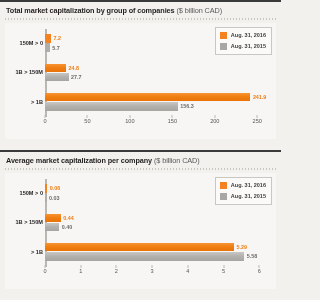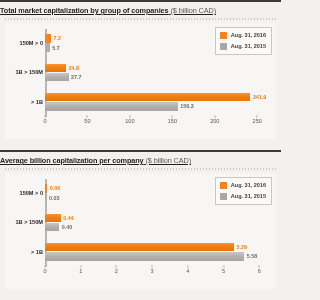--- a/index.html
+++ b/index.html
@@ -7,21 +7,21 @@
     width:281px;height:300px;
     background:#f2f1ee;
     font-family:"Liberation Sans",sans-serif;
     overflow:hidden;
   }
   .panel{position:relative;width:281px;height:150px;box-sizing:border-box;}
   .panel-top{border-top:2px solid #3a3a3a;}
   .panel-bottom{border-top:2px solid #3a3a3a;}
   .chart-title{
     font-size:7.3px;font-weight:bold;color:#231f20;
-    padding:4px 0 0 0;letter-spacing:-0.1px;white-space:nowrap;text-decoration:underline;
+    padding:4px 0 0 6px;letter-spacing:-0.1px;white-space:nowrap;
   }
   .chart-title .unit{font-weight:normal;color:#58585b;}
   .title-rule{
     margin:2.5px 5px 0 5px;height:2px;
     background:repeating-linear-gradient(to right,#c9c7c2 0,#c9c7c2 1.4px,transparent 1.4px,transparent 3px);
   }
   .plot-wrap{position:relative;margin:3px 5px 0 5px;height:116px;background:#f7f6f4;}
   .plot{position:absolute;left:0;top:0;right:0;bottom:0;}
 
   
@@ -109,21 +109,21 @@
       <div class="legend-row">
         <span class="swatch g"></span>
         <span class="legend-label">Aug. 31, 2015</span>
       </div>
     </div>
   </div>
 </div>
 
 <div class="panel panel-bottom">
   <div class="chart-title">
-    <span>Average billion capitalization per company</span>
+    <span>Average market capitalization per company</span>
     <span class="unit">($ billion CAD)</span>
   </div>
   <div class="title-rule"></div>
   <div class="plot-wrap">
     <div class="plot" id="plot1">
         <div class="axis-line"></div>
         <div class="cat-label" style="top: 17.4667px;">150M &gt; 0</div>
         <div class="bar o small" style="left: 40px; top: 11.6667px; width: 2.14286px;"></div>
         <div class="val o" style="left: 44.6429px; top: 12.9667px;">0.06</div>
         <div class="bar g small" style="left: 40px; top: 20.8667px; width: 1.5px;"></div>

